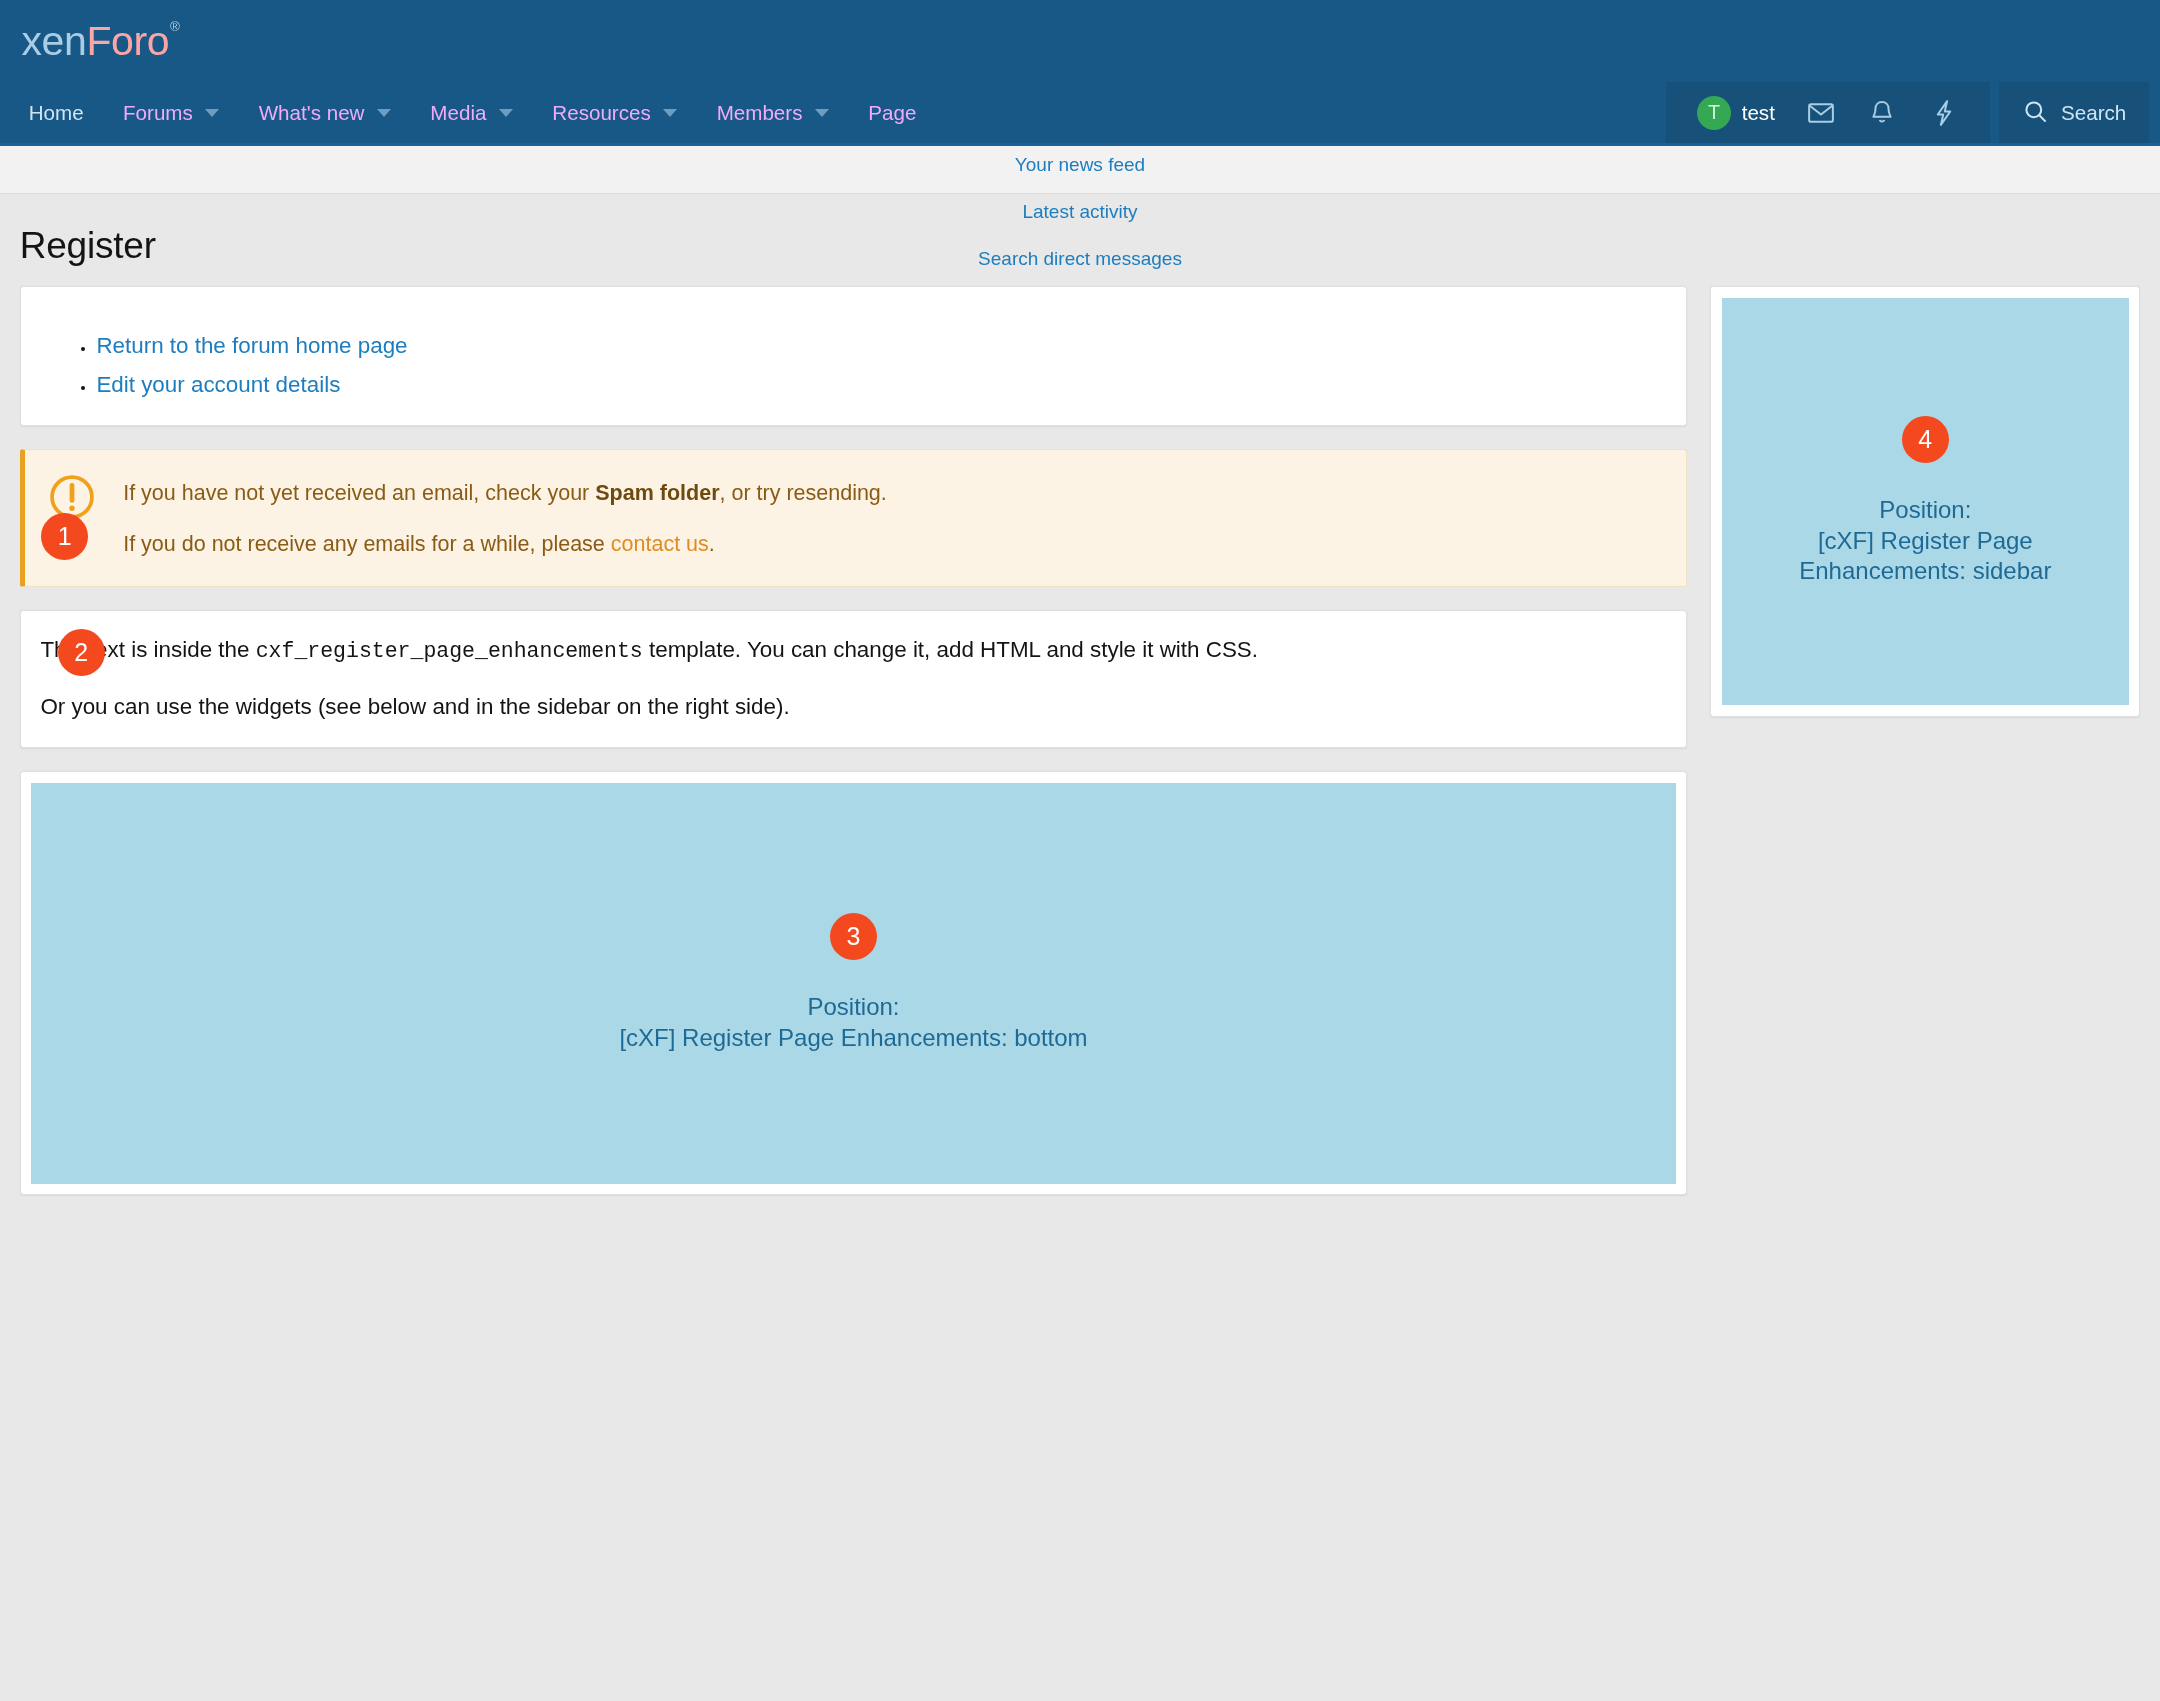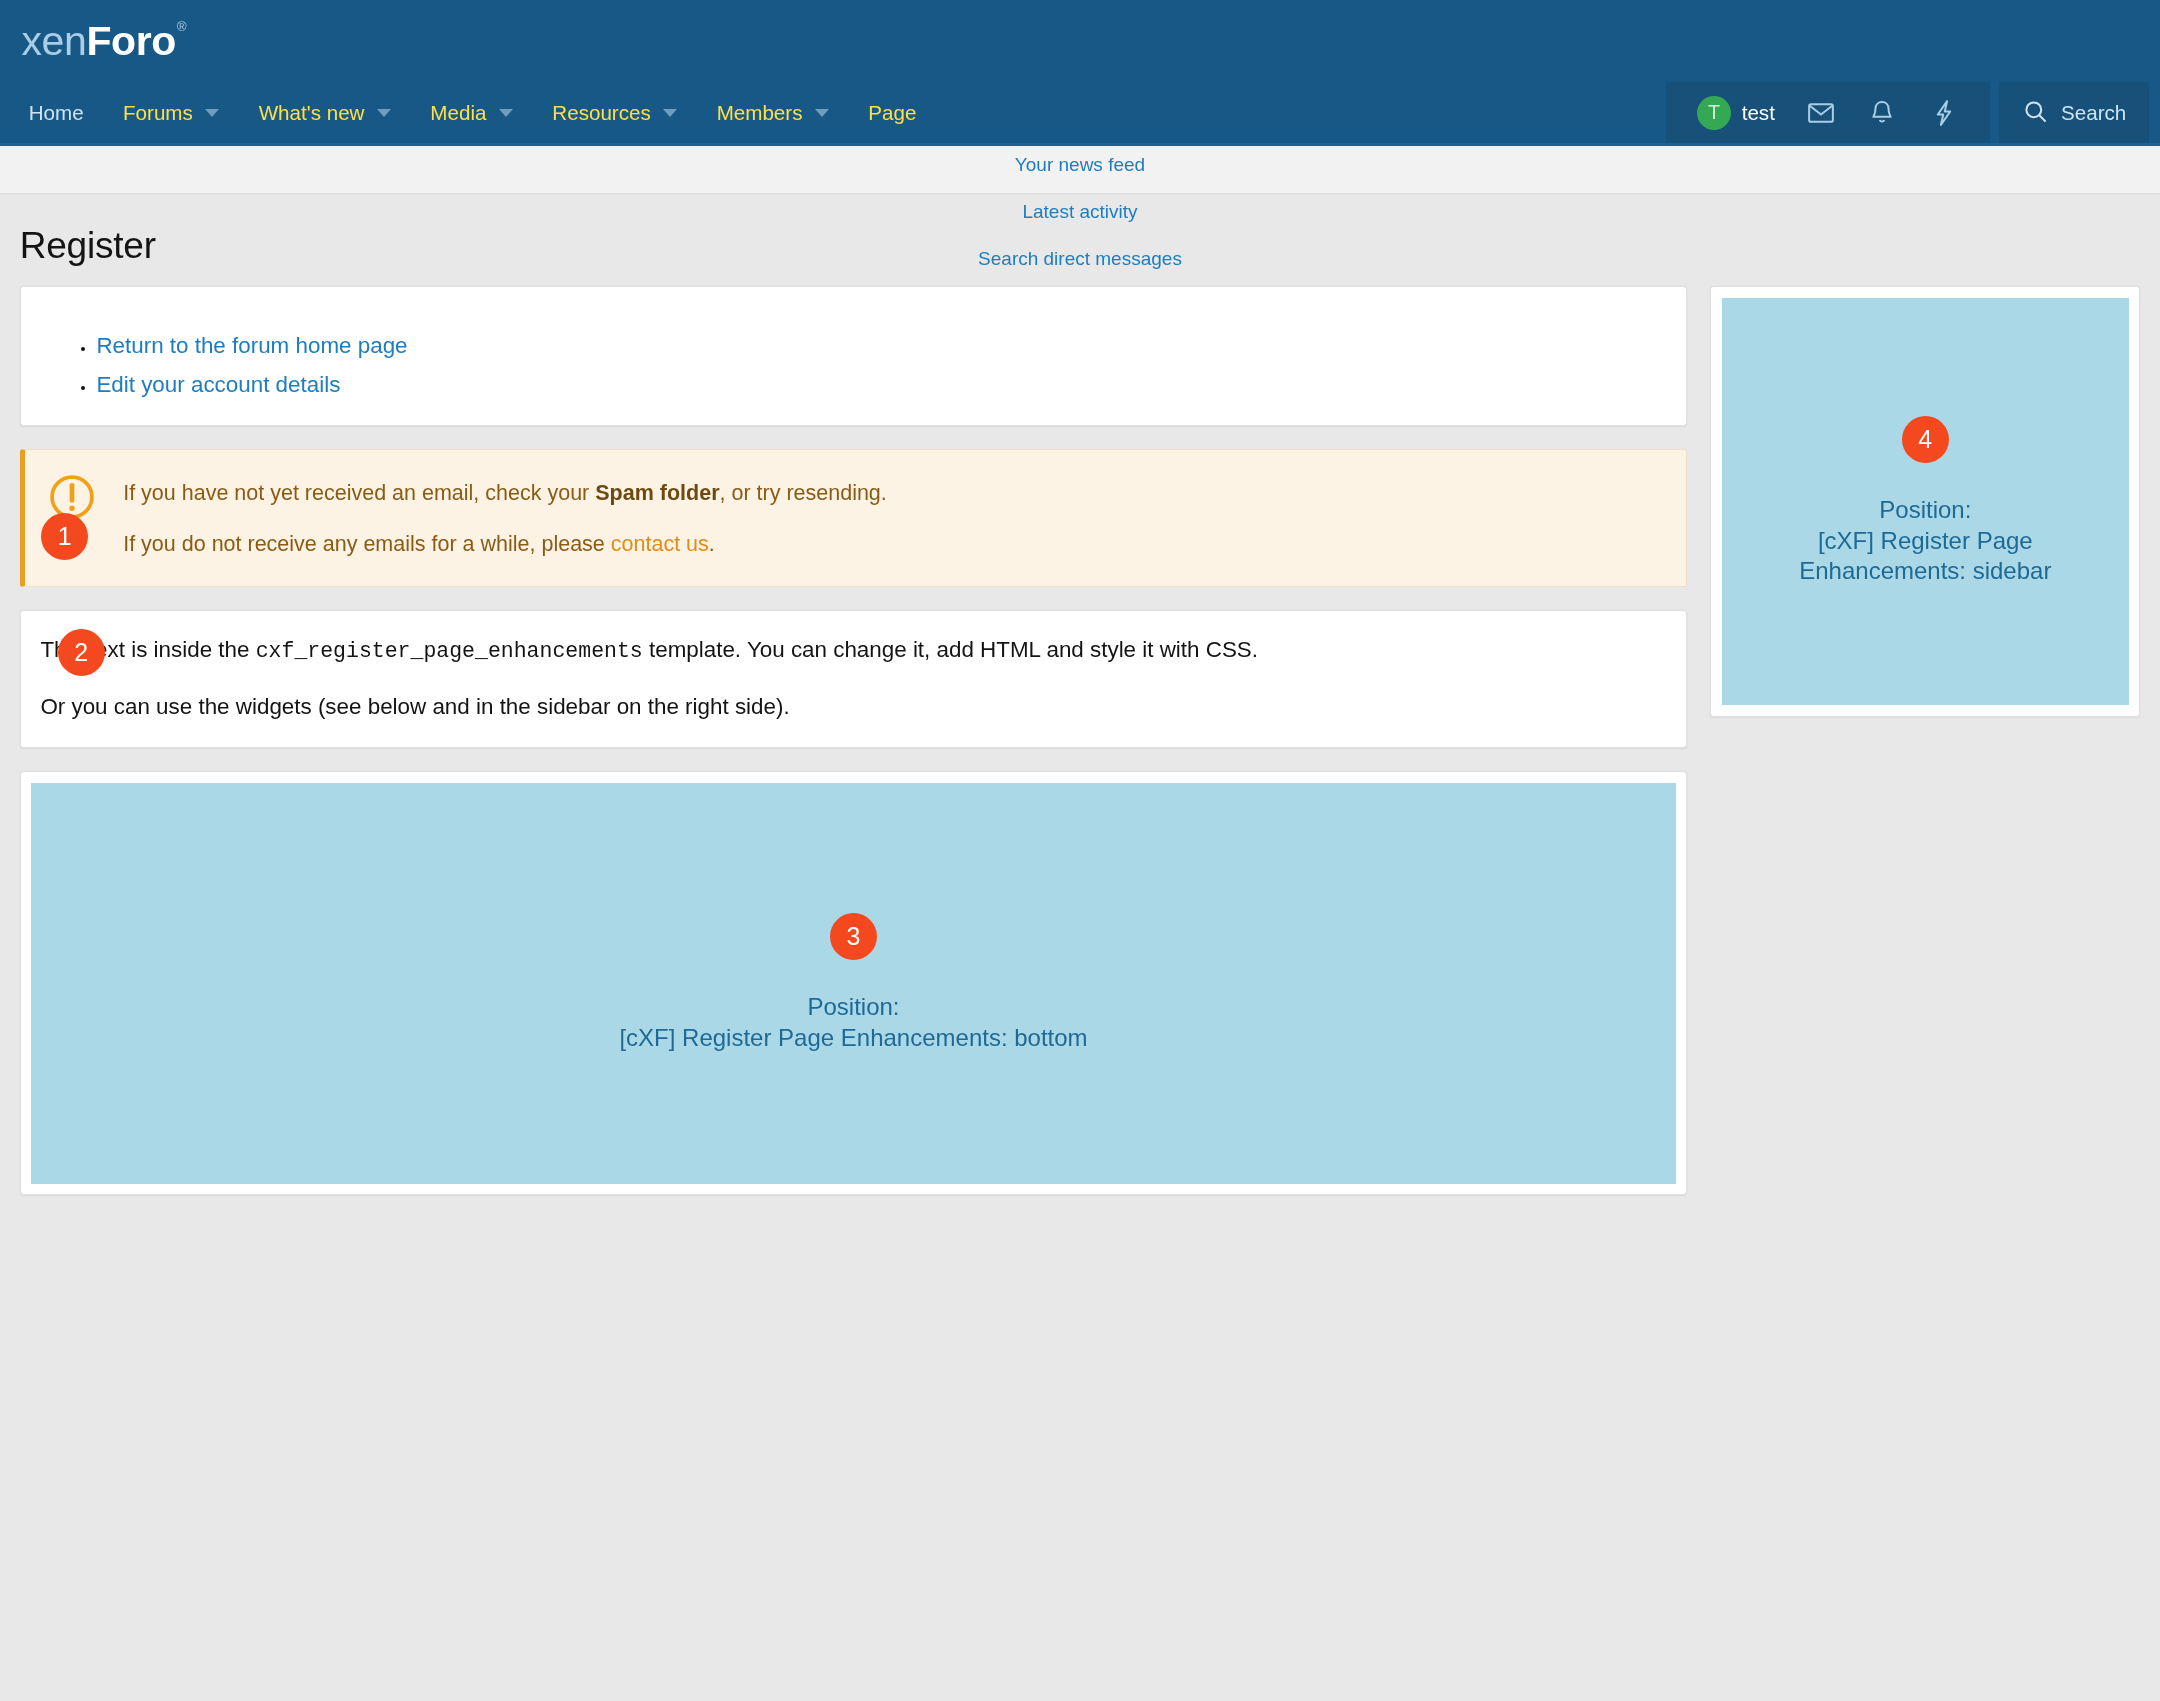--- a/index.html
+++ b/index.html
@@ -25,21 +25,21 @@
     align-items: center;
   }
   .logo {
     font-size: 41px;
     font-weight: 400;
     letter-spacing: -0.4px;
     line-height: 1;
     user-select: none;
   }
   .logo .xen { color: #a9cde4; text-align: center; }
-  .logo .foro { color: #ffffff; font-weight: bold; }
+  .logo .foro { color: #fca5a5; }
   .logo .reg {
     color: #a9cde4;
     font-size: 13.4px;
     vertical-align: super;
     position: relative;
     top: -9px;
     left: 0.9px;
   }
 
   .navbar {
@@ -48,21 +48,21 @@
     align-items: stretch;
     padding-left: 9px;
     padding-right: 10.7px;
     border-bottom: 3.6px solid #1a6099;
   }
   .nav-left { display: flex; align-items: stretch; justify-content: space-between; }
   .nav-item {
     display: flex;
     align-items: center;
     padding: 0 19.7px;
-    color: #fde047;
+    color: #f0abfc;
     font-size: 20.6px;
     white-space: nowrap;
     cursor: pointer;
   }
   .nav-item.home { color: #cfe5f4; }
   .caret {
     width: 0; height: 0;
     border-left: 7.2px solid transparent;
     border-right: 7.2px solid transparent;
     border-top: 8px solid #6f9dc0;

